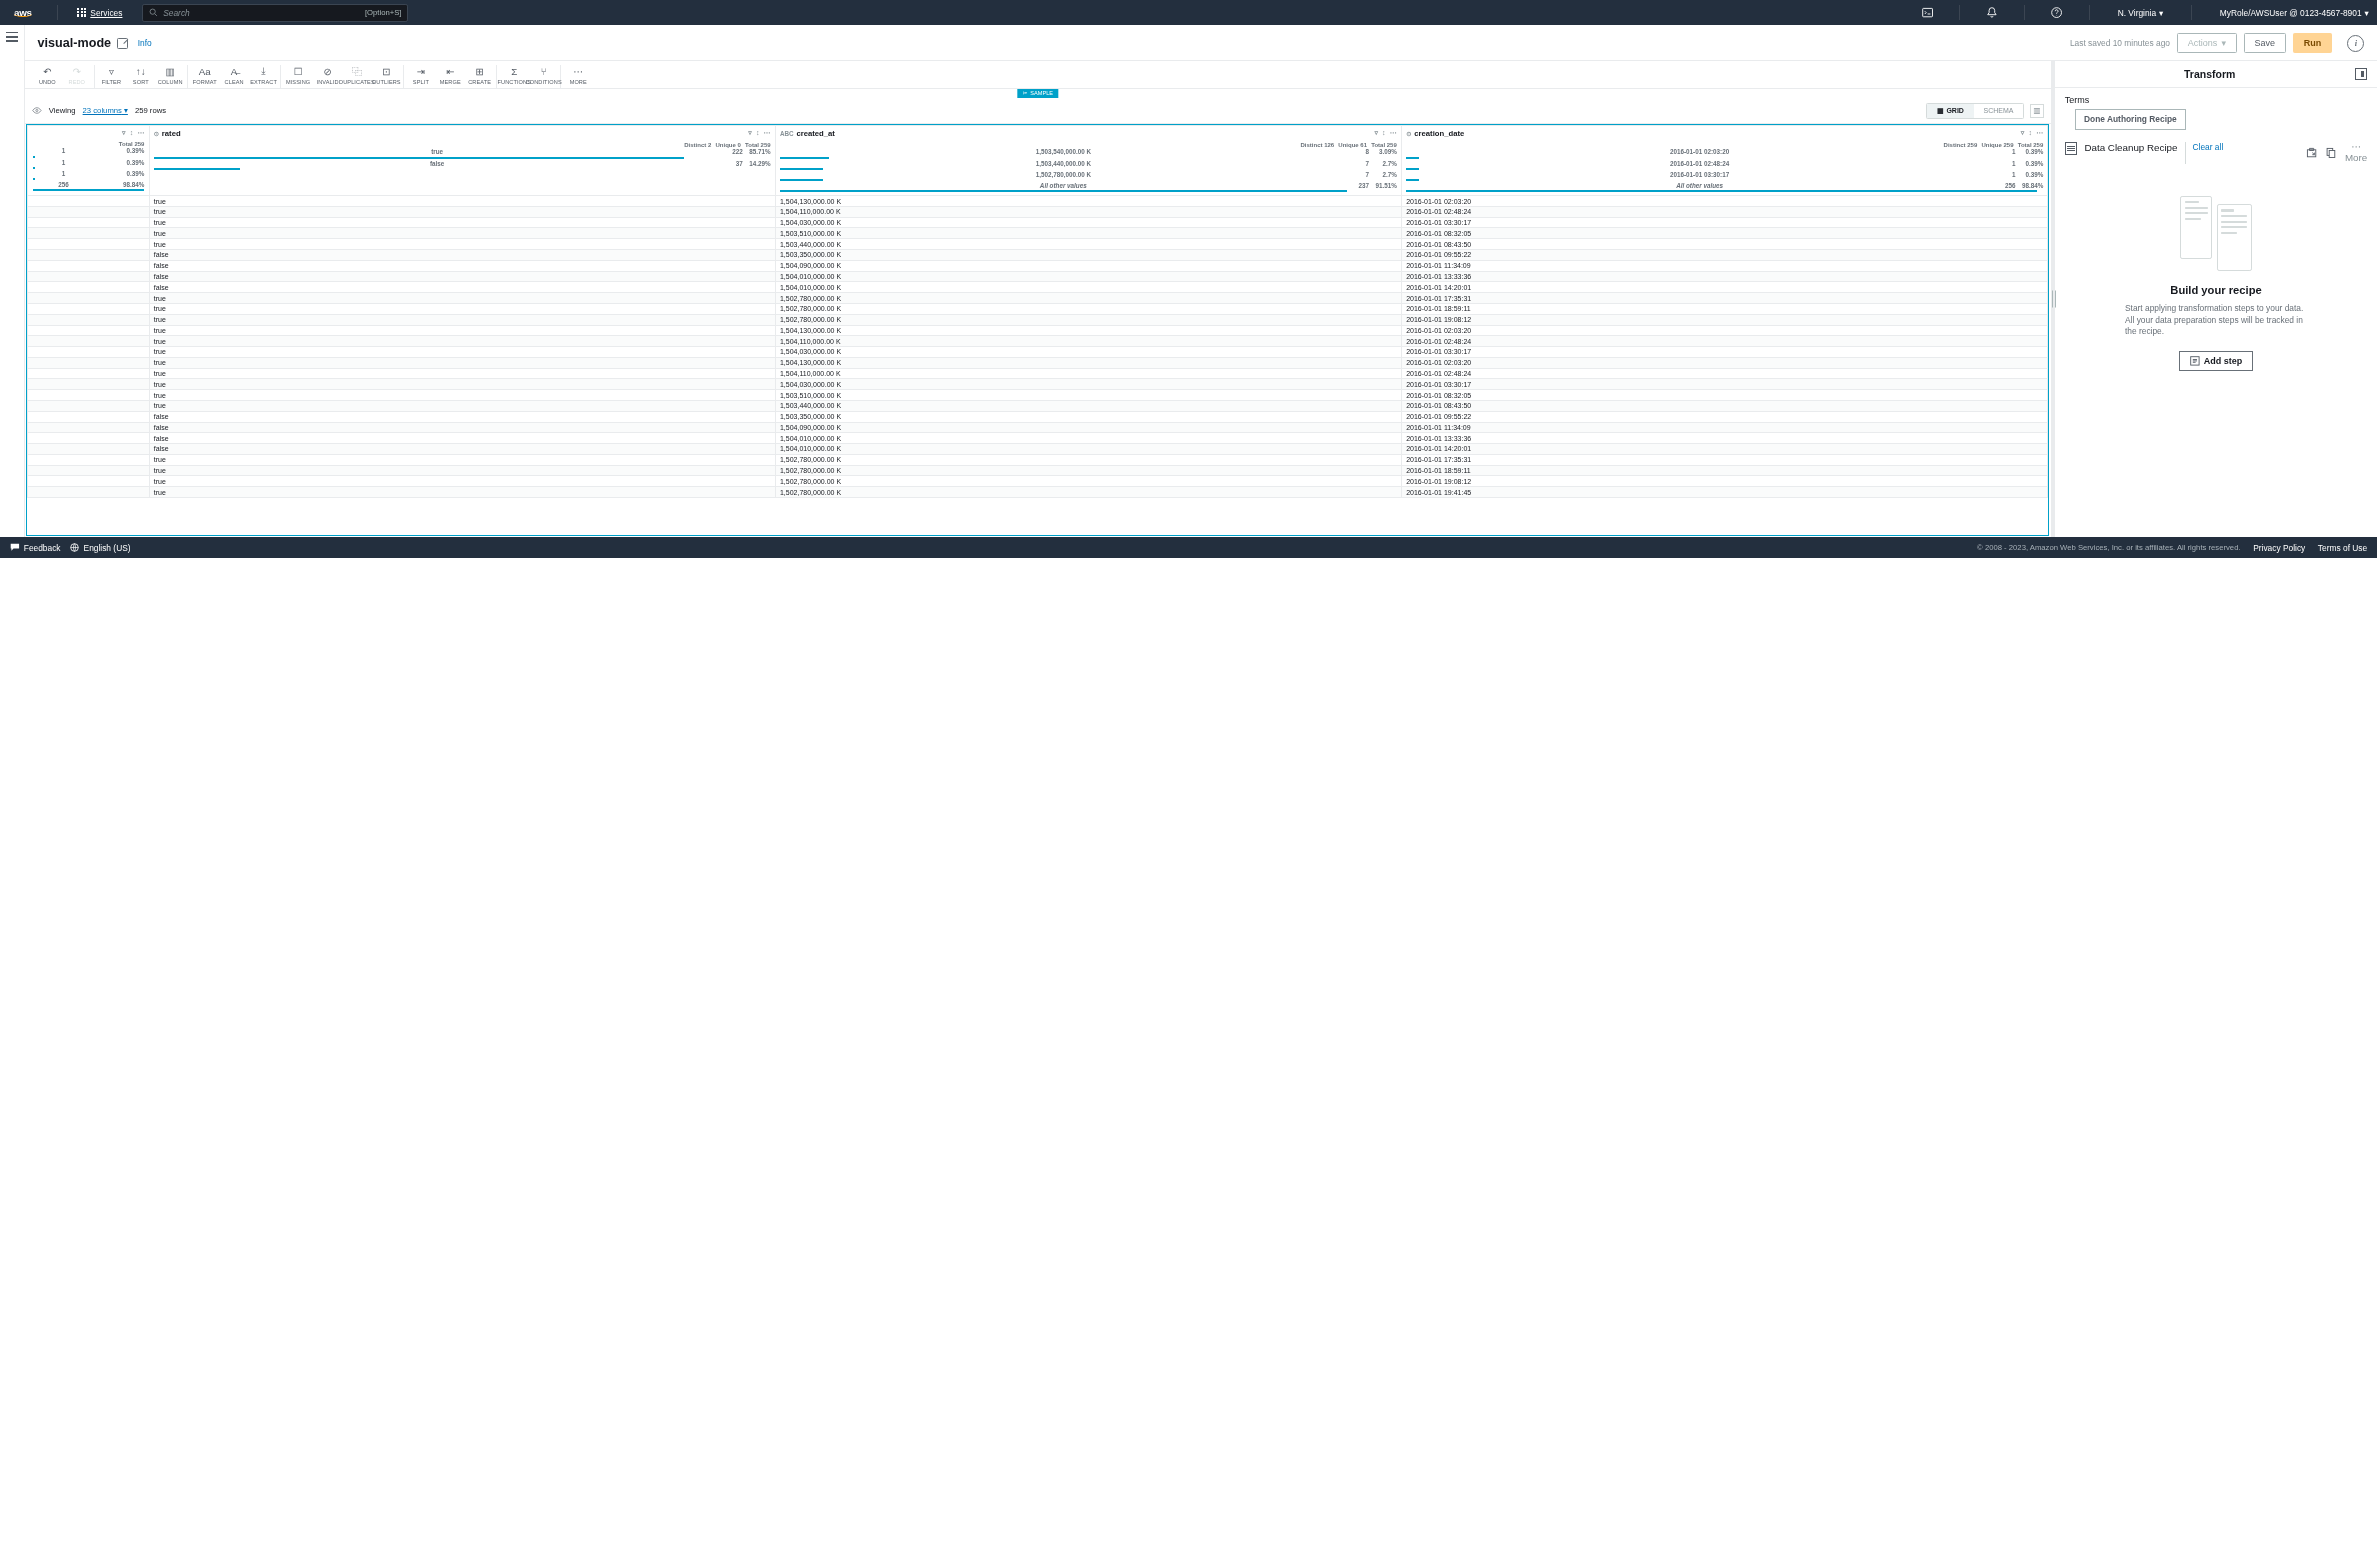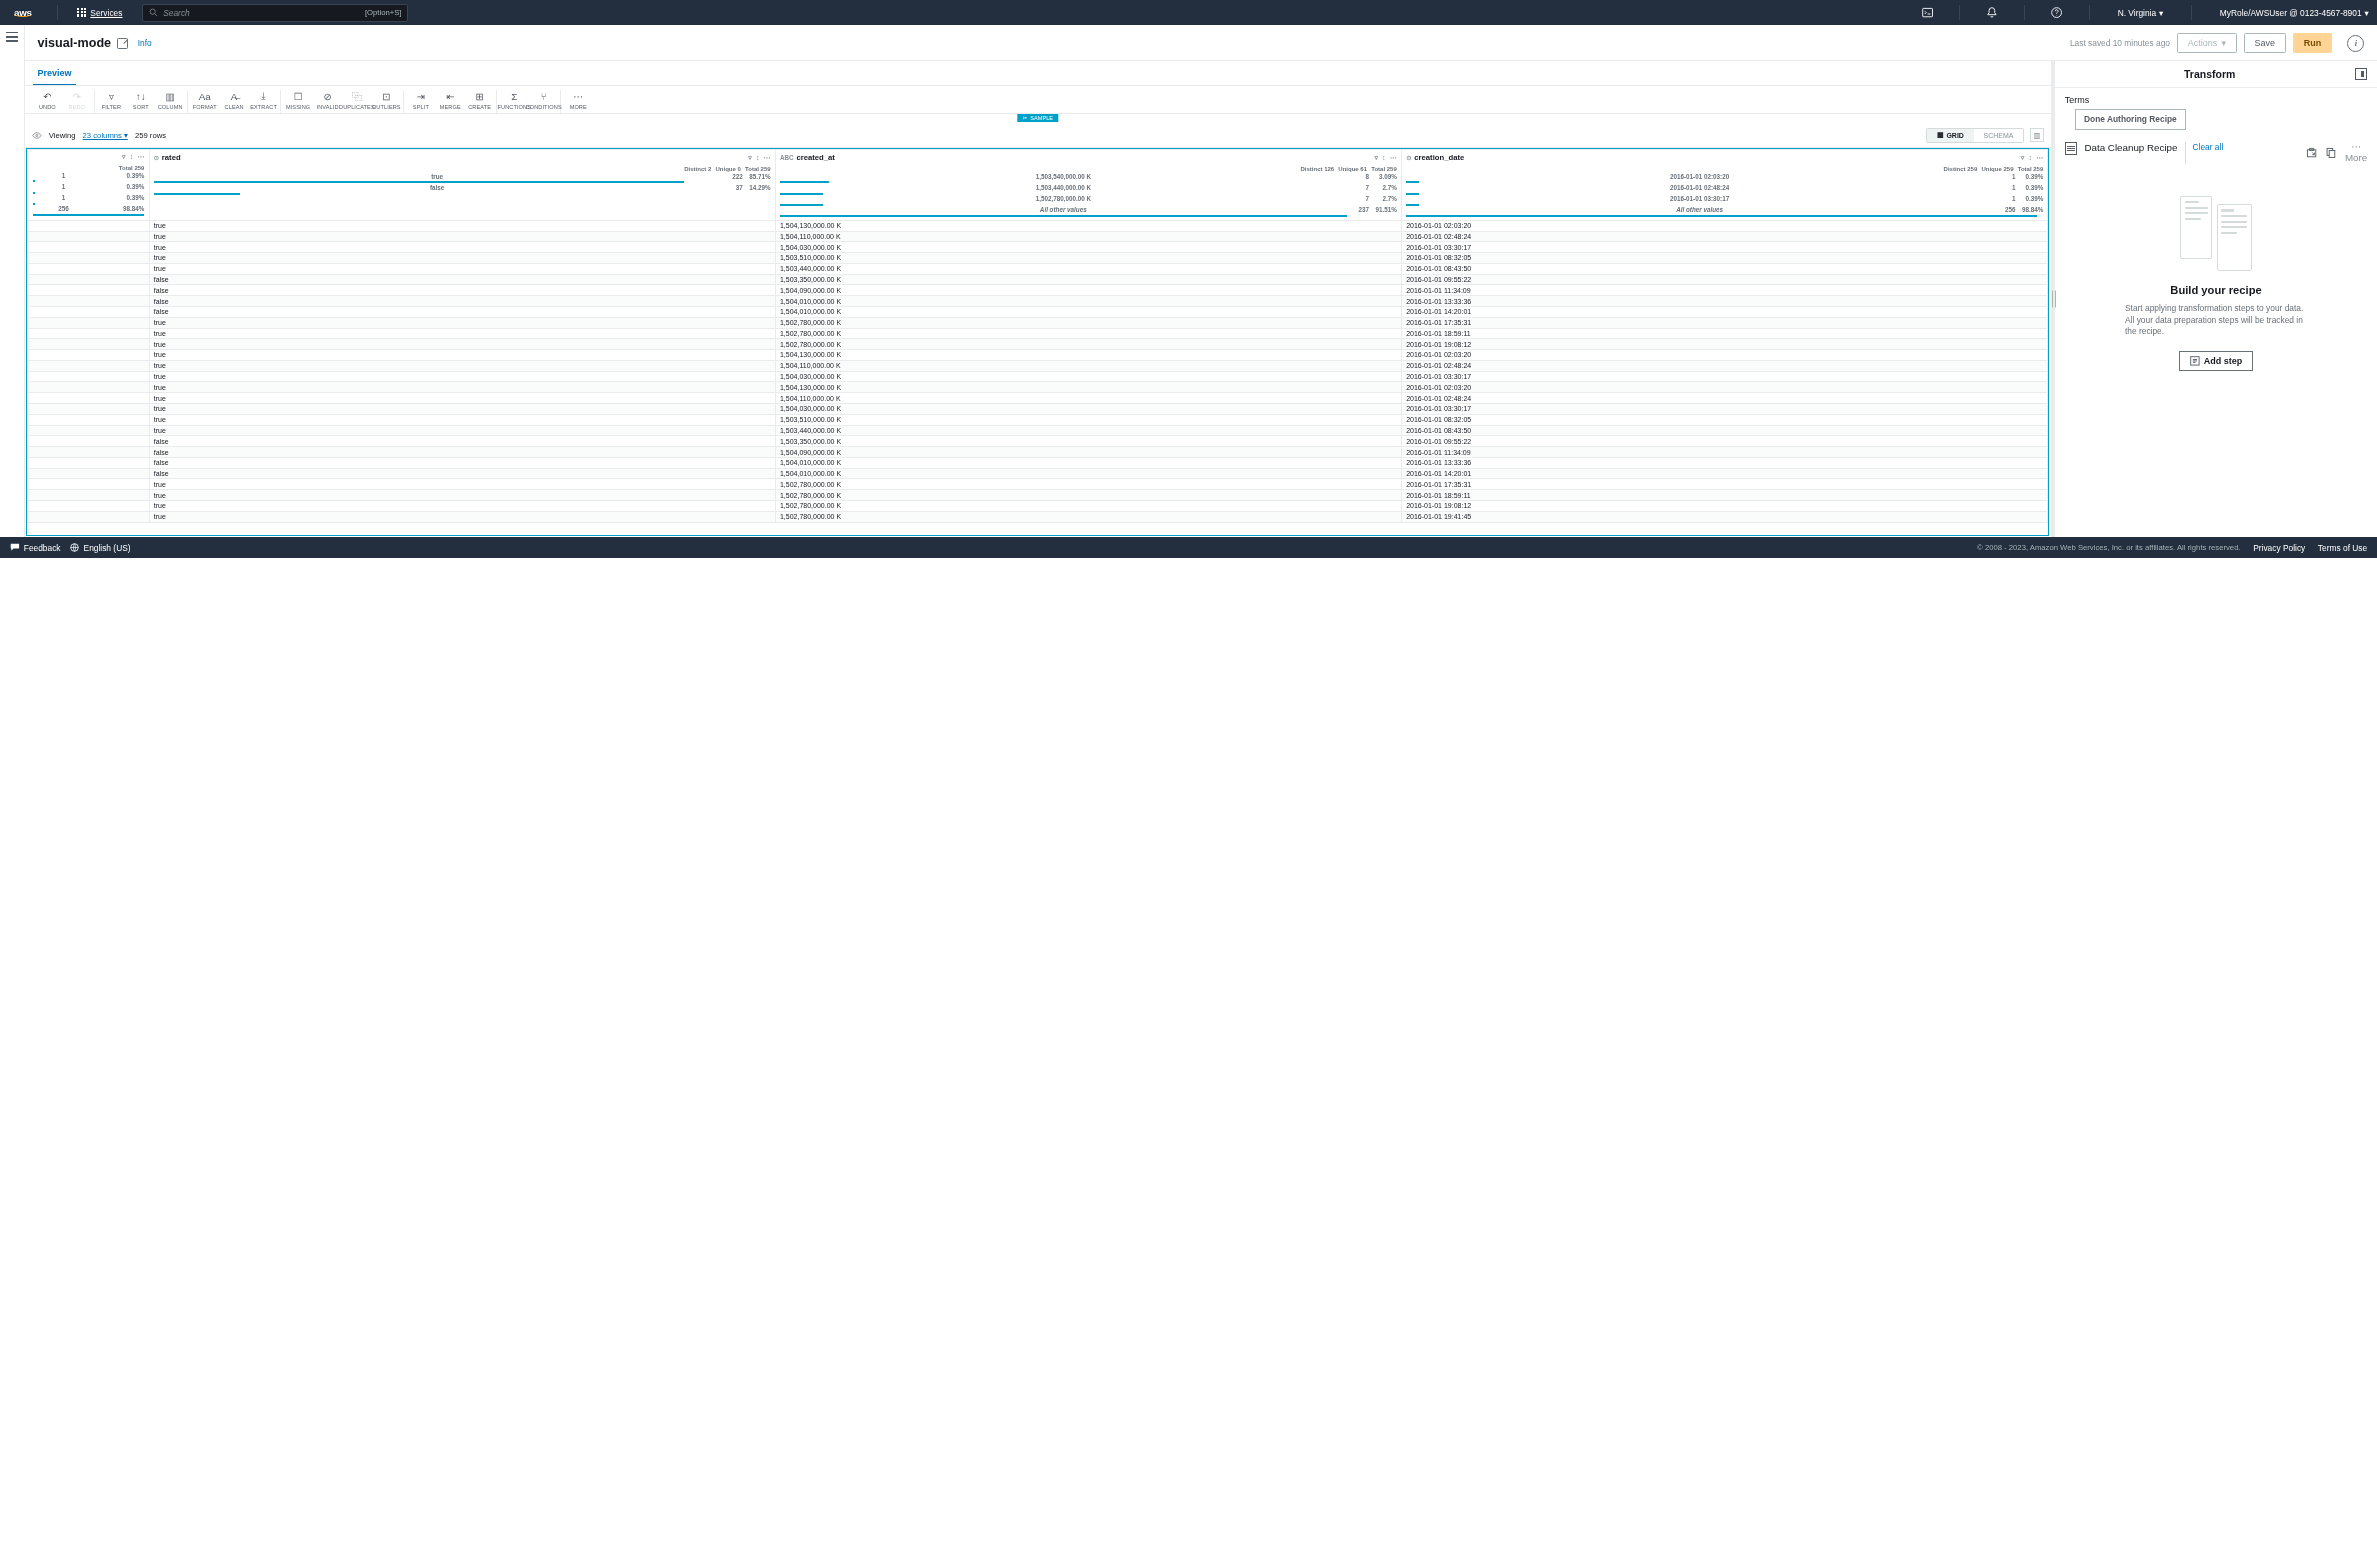--- a/index.html
+++ b/index.html
@@ -216,23 +216,20 @@
           </button>
         <button class="btn">Save</button>
         <button class="btn primary">Run</button>
         <div class="infobtn">i</div>
       </div>
     </div>
 
     <div class="workspace">
 
       <div class="preview">
-        <div class="tabbar">
-          <div class="tab">Preview</div>
-        </div>
 
         <div class="tools" id="tools">
             <div class="tgroup">
               <div class="tool">
                 <div class="ticon">↶</div>
                 <div class="tlabel">UNDO</div>
               </div>
               <div class="tool disabled">
                 <div class="ticon">↷</div>
                 <div class="tlabel">REDO</div>

